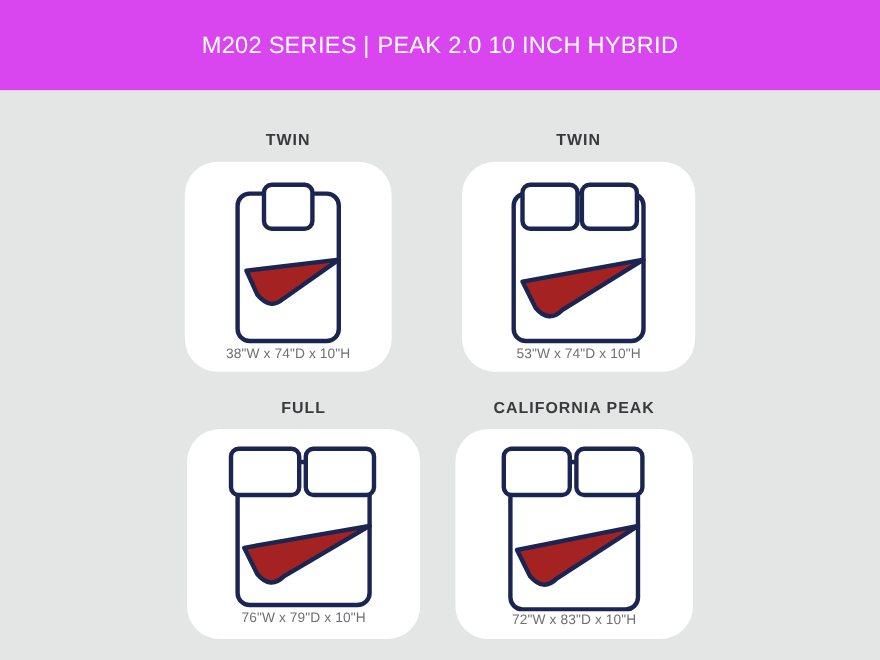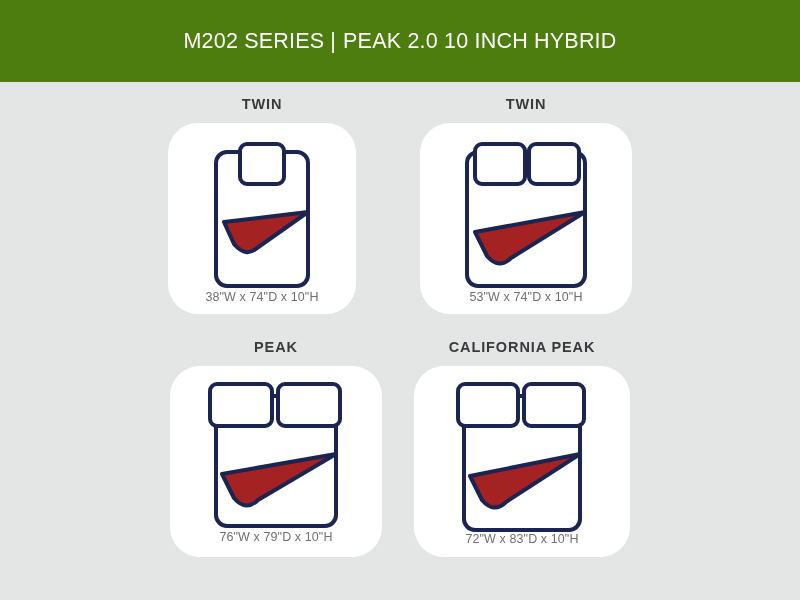--- a/index.html
+++ b/index.html
@@ -12,21 +12,21 @@
     height: 600px;
     background: #e4e6e6;
     font-family: "Liberation Sans", sans-serif;
     overflow: hidden;
   }
 
   
   .header {
     width: 800px;
     height: 82px;
-    background: #4d7c0f;
+    background: #d946ef;
     display: flex;
     align-items: center;
     justify-content: center;
     box-sizing: border-box;
   }
   .header-title {
     color: #ffffff;
     font-size: 21.5px;
     letter-spacing: 0.2px;
     white-space: nowrap;
@@ -47,20 +47,21 @@
   
   .stage {
     width: 800px;
     height: 518px;
     position: relative;
   }
   .row {
     position: absolute;
     display: flex;
     justify-content: center;
+    margin-top: 24px;
   }
   .row-1 { top: 14px; left: 0; width: 800px; gap: 64px; }
   .row-2 { top: 257px; left: 0; width: 800px; gap: 32px; }
 
   
   .size-card {
     display: flex;
     flex-direction: column;
     align-items: center;
   }
@@ -154,21 +155,21 @@
         <div class="card-dims">53"W x 74"D x 10"H</div>
       </div>
     </div>
 
   </div>
 
   <div class="row row-2">
 
 
     <div class="size-card">
-      <div class="card-title">PEAK</div>
+      <div class="card-title">FULL</div>
       <div class="card-panel panel-king">
         <div class="bed-wrap">
           <svg width="140" height="150" viewBox="0 0 140 150" aria-hidden="true">
             <rect x="10" y="16" width="120" height="130" rx="11" ry="11" fill="#ffffff" stroke="#1b2551" stroke-width="4"></rect>
             <path d="M 130 74 L 16 94 L 28 118 Q 40 132 52 120 L 130 74 Z" fill="#a52223" stroke="#1b2551" stroke-width="4" stroke-linejoin="round"></path>
             <rect x="4" y="4" width="62" height="42" rx="7" ry="7" fill="#ffffff" stroke="#1b2551" stroke-width="4"></rect>
             <rect x="72" y="4" width="62" height="42" rx="7" ry="7" fill="#ffffff" stroke="#1b2551" stroke-width="4"></rect>
           </svg>
         </div>
         <div class="card-dims">76"W x 79"D x 10"H</div>

